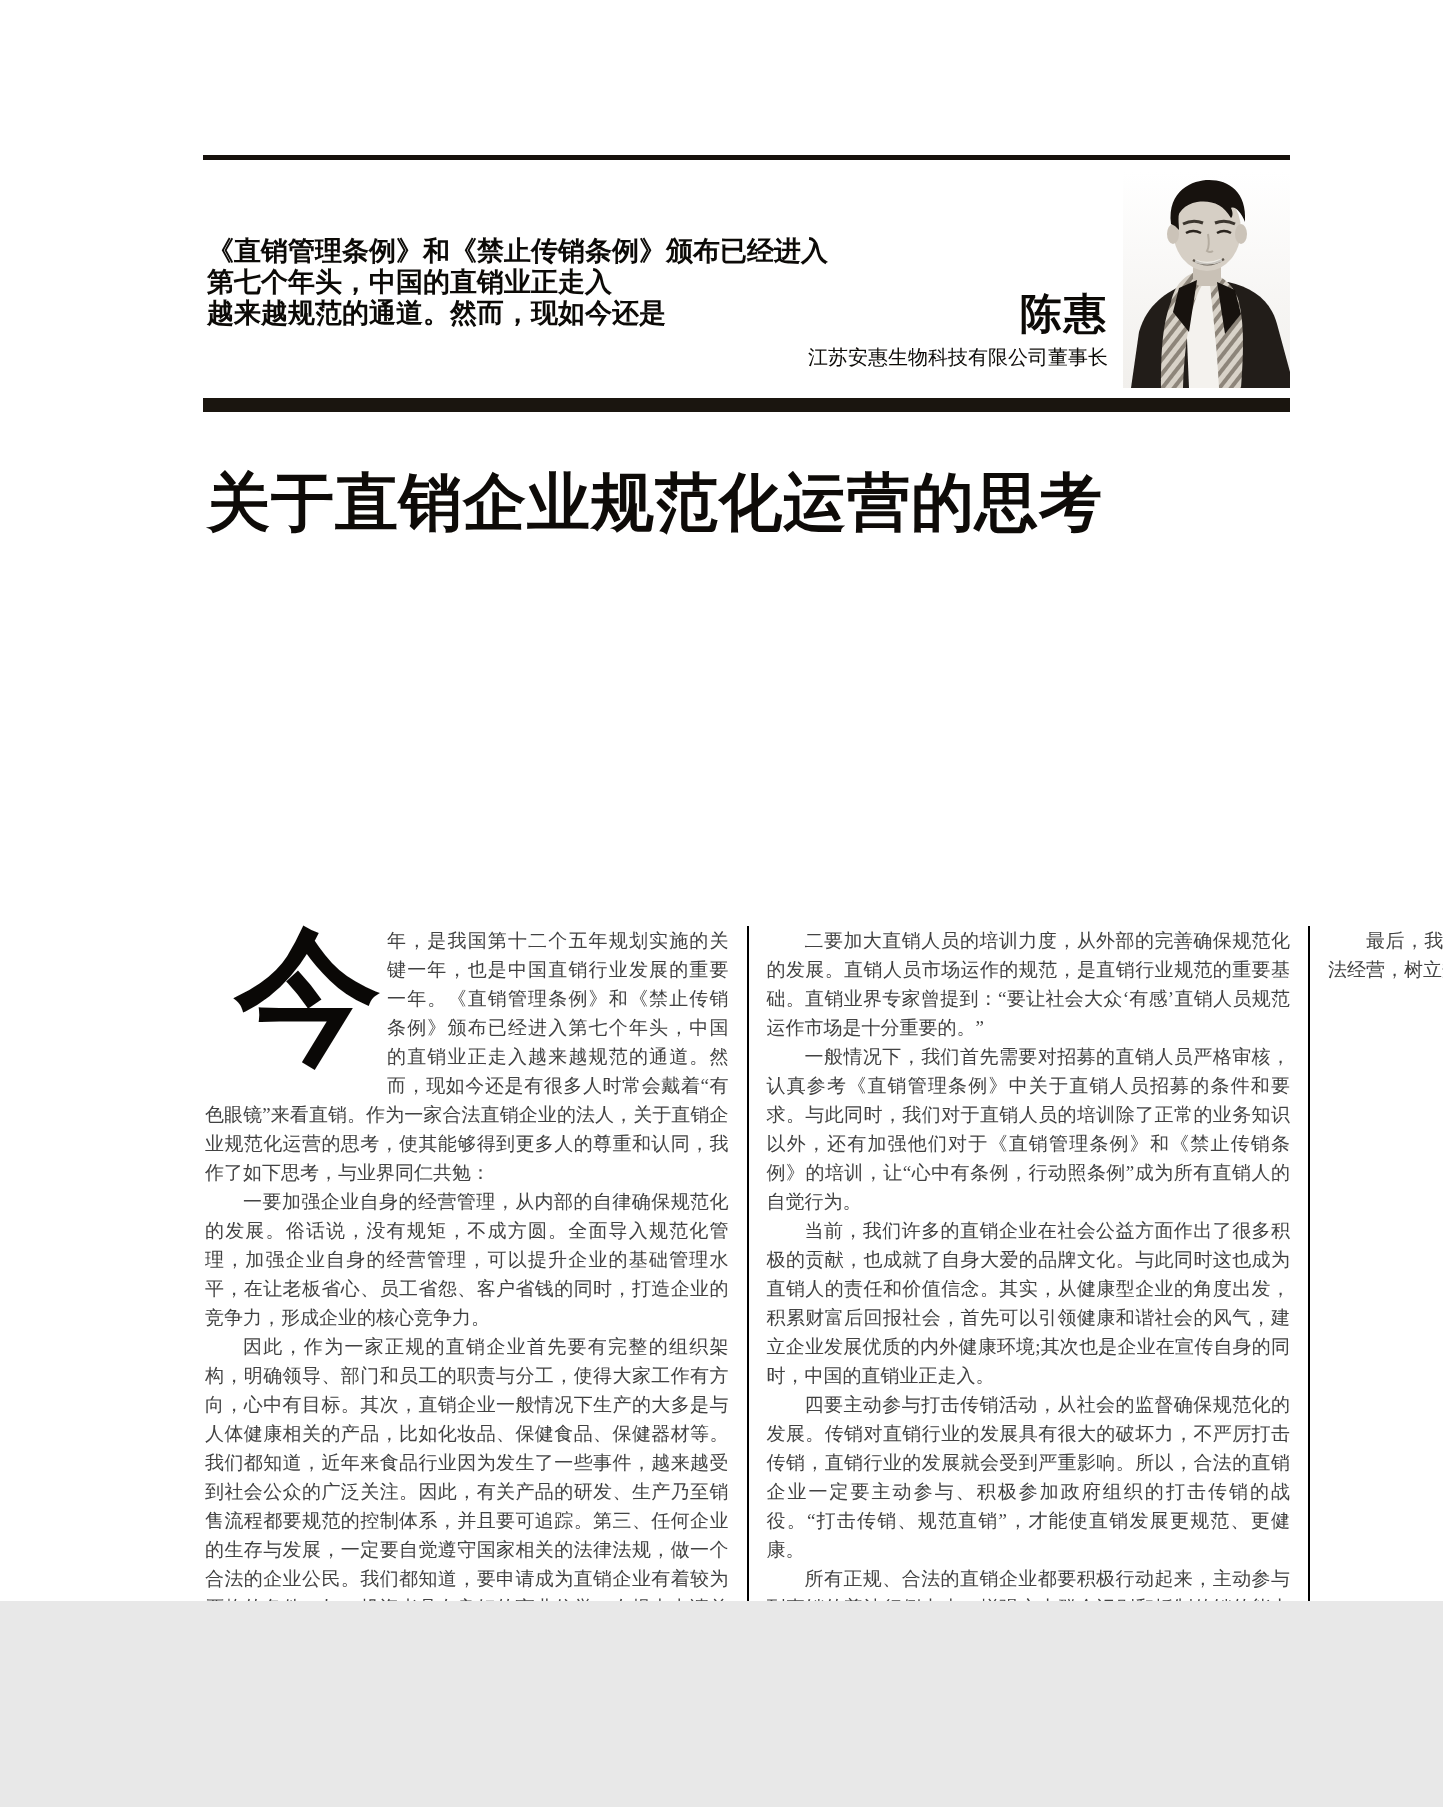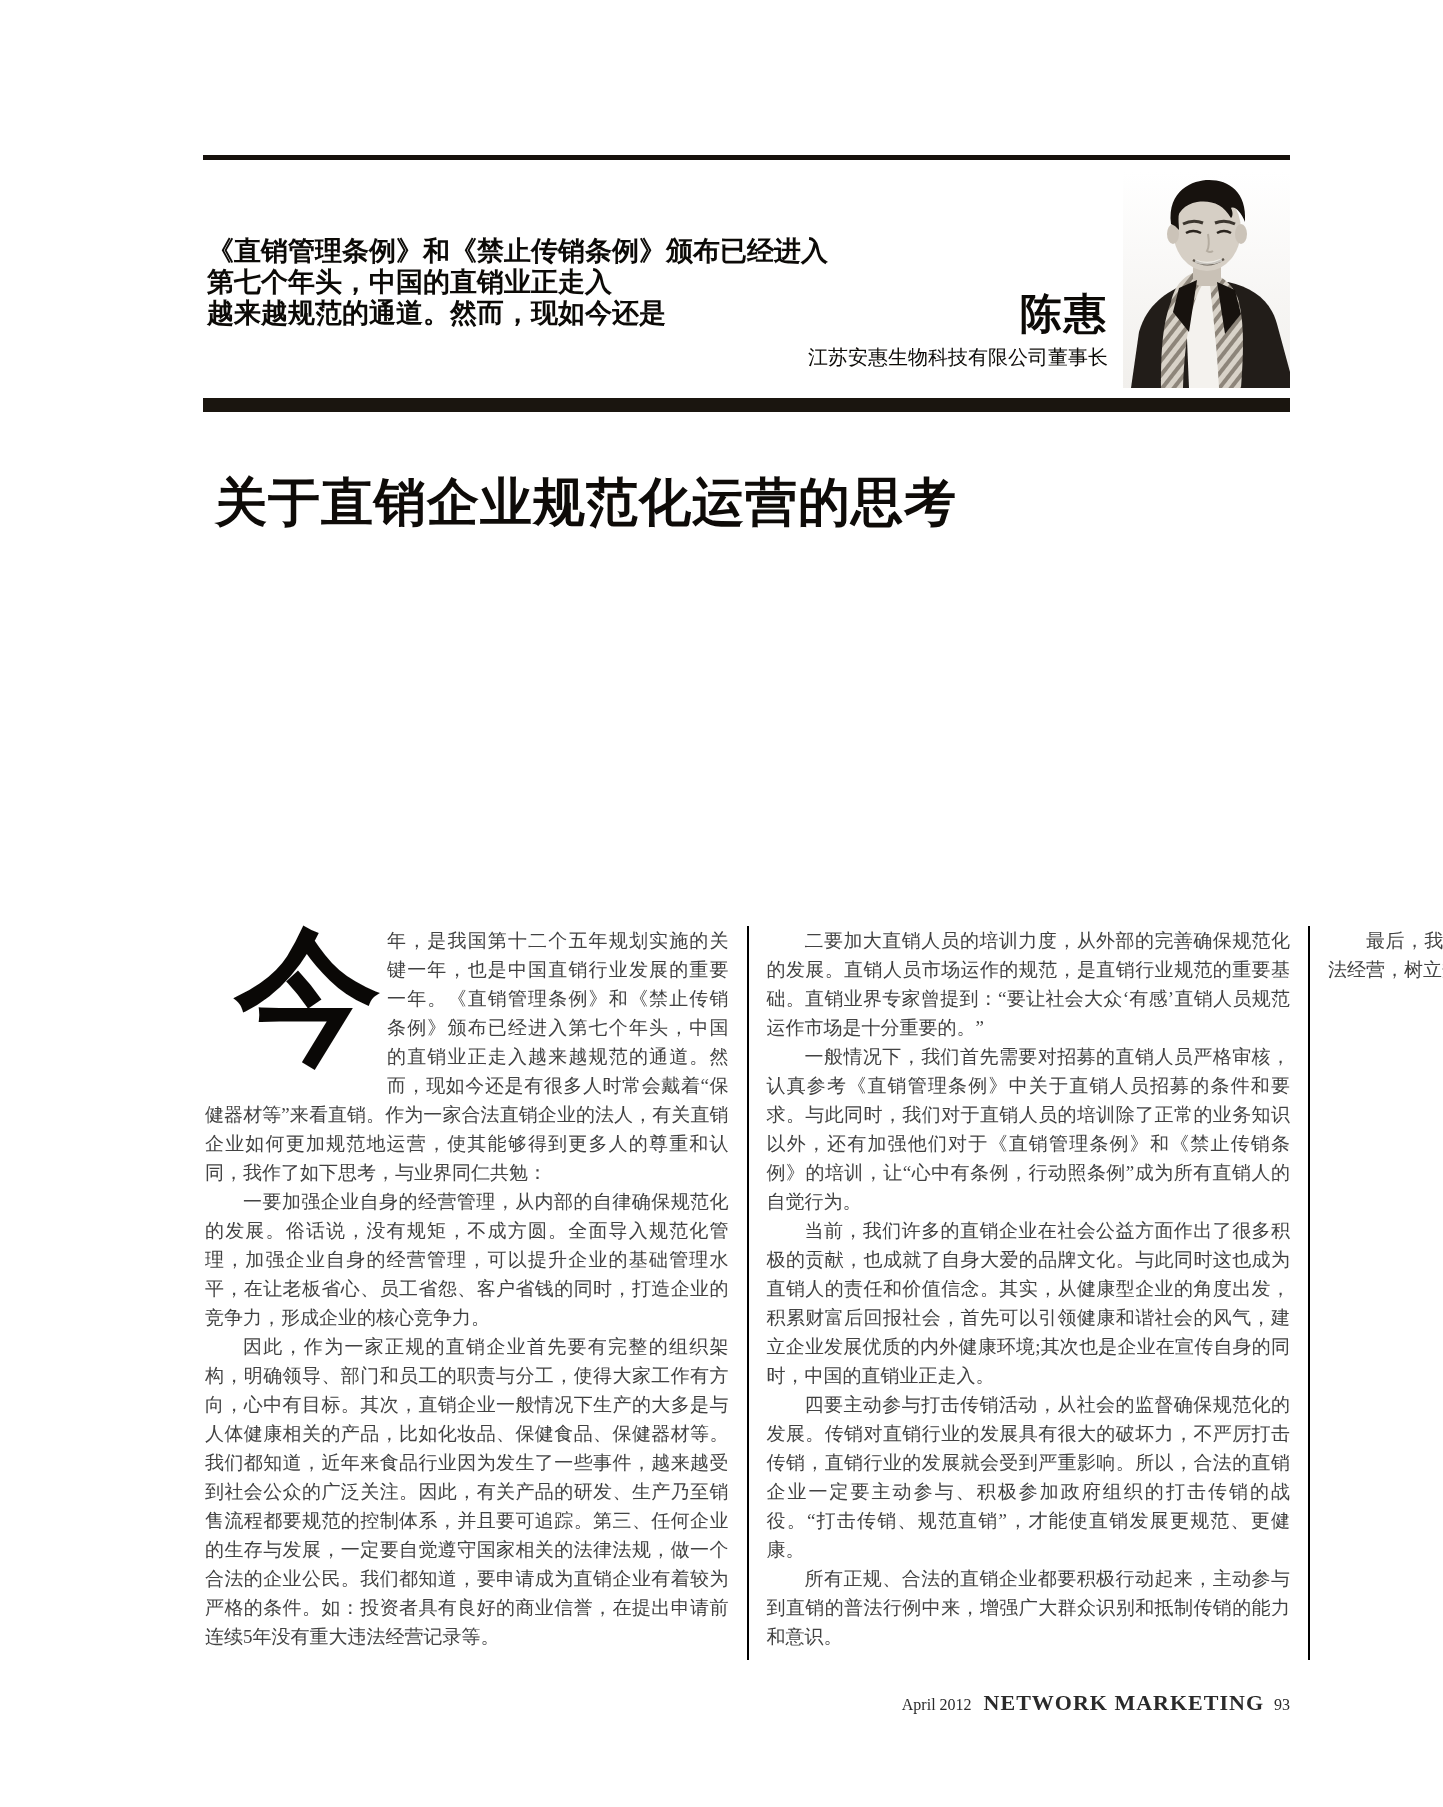--- a/index.html
+++ b/index.html
@@ -1,17 +1,17 @@
 <!DOCTYPE html>
 <html><head>
 <meta charset="utf-8">
 <style>
   html,body { margin:0; padding:0; background:#e8e8e8; }
   .page {
-    position:relative; width:1443px; height:1807px; margin:0 auto;
+    position:relative; width:1443px; height:1601px; margin:0 auto;
     background:#ffffff; overflow:hidden;
     font-family:"Liberation Serif", serif; color:#1a1a1a;
   }
   .top-rule { position:absolute; left:203px; top:155px; width:1087px; height:5px; background:#16110c; }
   .intro {
     position:absolute; left:207px; top:236px; width:680px;
     font-family:"Liberation Sans", sans-serif; font-weight:900;
     font-size:27px; line-height:31px; color:#0c0a07; letter-spacing:0;
   }
   .author-name {
@@ -19,22 +19,22 @@
     font-size:42px; font-weight:bold; color:#0c0a07; letter-spacing:2px; white-space:nowrap;
   }
   .author-title {
     position:absolute; right:335px; top:344px;
     font-size:20px; color:#0c0a07; white-space:nowrap;
   }
   .photo { position:absolute; left:1123px; top:172px; width:167px; height:216px; overflow:hidden; }
   .photo svg { display:block; width:100%; height:100%; }
   .thick-bar { position:absolute; left:203px; top:398px; width:1087px; height:14px; background:#1a150f; }
   .article-title {
-    position:absolute; left:199px; top:452px; margin:16px;
-    font-size:52px; font-weight:bold; color:#0e0b08; letter-spacing:1px; white-space:nowrap;
+    position:absolute; left:199px; top:452px; margin:8px;
+    font-size:63px; font-weight:bold; color:#0e0b08; letter-spacing:1px; white-space:nowrap;
   }
   .body-text {
     position:absolute; left:205px; top:926px; width:1085px; height:734px;
     column-count:2; column-gap:38px; column-rule:2px solid #000; column-fill:auto;
     font-size:19px; line-height:29px; text-align:justify; color:#424242;
   }
   .body-text p { margin:0; padding:0; text-indent:2em; }
   .body-text p.no-indent { text-indent:0; }
   .dropcap {
     float:left; width:176px; height:146px; margin:2px 6px 0 0;
@@ -111,21 +111,21 @@
       <path d="M112 118 L94 110 L102 162 L118 142 Z" fill="#17120e"></path>
     </svg>
   </div>
 
   <div class="thick-bar"></div>
 
   <h1 class="article-title">关于直销企业规范化运营的思考</h1>
 
   <div class="body-text">
     <div class="dropcap">今</div>
-    <p class="no-indent">年，是我国第十二个五年规划实施的关键一年，也是中国直销行业发展的重要一年。《直销管理条例》和《禁止传销条例》颁布已经进入第七个年头，中国的直销业正走入越来越规范的通道。然而，现如今还是有很多人时常会戴着“保健器材等”来看直销。作为一家合法直销企业的法人，有关直销企业如何更加规范地运营，使其能够得到更多人的尊重和认同，我作了如下思考，与业界同仁共勉：</p>
+    <p class="no-indent">年，是我国第十二个五年规划实施的关键一年，也是中国直销行业发展的重要一年。《直销管理条例》和《禁止传销条例》颁布已经进入第七个年头，中国的直销业正走入越来越规范的通道。然而，现如今还是有很多人时常会戴着“有色眼镜”来看直销。作为一家合法直销企业的法人，关于直销企业规范化运营的思考，使其能够得到更多人的尊重和认同，我作了如下思考，与业界同仁共勉：</p>
     <p>一要加强企业自身的经营管理，从内部的自律确保规范化的发展。俗话说，没有规矩，不成方圆。全面导入规范化管理，加强企业自身的经营管理，可以提升企业的基础管理水平，在让老板省心、员工省怨、客户省钱的同时，打造企业的竞争力，形成企业的核心竞争力。</p>
     <p>因此，作为一家正规的直销企业首先要有完整的组织架构，明确领导、部门和员工的职责与分工，使得大家工作有方向，心中有目标。其次，直销企业一般情况下生产的大多是与人体健康相关的产品，比如化妆品、保健食品、保健器材等。我们都知道，近年来食品行业因为发生了一些事件，越来越受到社会公众的广泛关注。因此，有关产品的研发、生产乃至销售流程都要规范的控制体系，并且要可追踪。第三、任何企业的生存与发展，一定要自觉遵守国家相关的法律法规，做一个合法的企业公民。我们都知道，要申请成为直销企业有着较为严格的条件。如：投资者具有良好的商业信誉，在提出申请前连续5年没有重大违法经营记录等。</p>
     <p>二要加大直销人员的培训力度，从外部的完善确保规范化的发展。直销人员市场运作的规范，是直销行业规范的重要基础。直销业界专家曾提到：“要让社会大众‘有感’直销人员规范运作市场是十分重要的。”</p>
     <p>一般情况下，我们首先需要对招募的直销人员严格审核，认真参考《直销管理条例》中关于直销人员招募的条件和要求。与此同时，我们对于直销人员的培训除了正常的业务知识以外，还有加强他们对于《直销管理条例》和《禁止传销条例》的培训，让“心中有条例，行动照条例”成为所有直销人的自觉行为。</p>
     <p>当前，我们许多的直销企业在社会公益方面作出了很多积极的贡献，也成就了自身大爱的品牌文化。与此同时这也成为直销人的责任和价值信念。其实，从健康型企业的角度出发，积累财富后回报社会，首先可以引领健康和谐社会的风气，建立企业发展优质的内外健康环境;其次也是企业在宣传自身的同时，中国的直销业正走入。</p>
     <p>四要主动参与打击传销活动，从社会的监督确保规范化的发展。传销对直销行业的发展具有很大的破坏力，不严厉打击传销，直销行业的发展就会受到严重影响。所以，合法的直销企业一定要主动参与、积极参加政府组织的打击传销的战役。“打击传销、规范直销”，才能使直销发展更规范、更健康。</p>
     <p>所有正规、合法的直销企业都要积极行动起来，主动参与到直销的普法行例中来，增强广大群众识别和抵制传销的能力和意识。</p>
     <p>最后，我呼吁，让我们大家共同携起手来，加强自律，守法经营，树立规范，赢得尊重。</p>
   </div>
 

